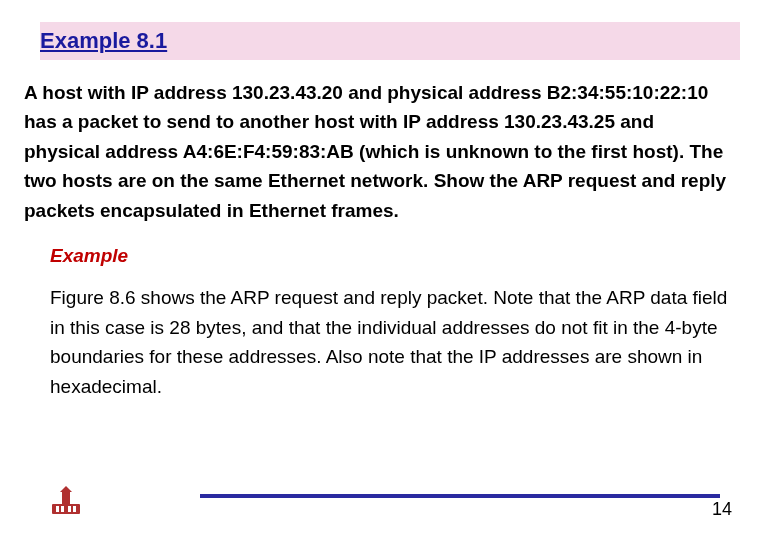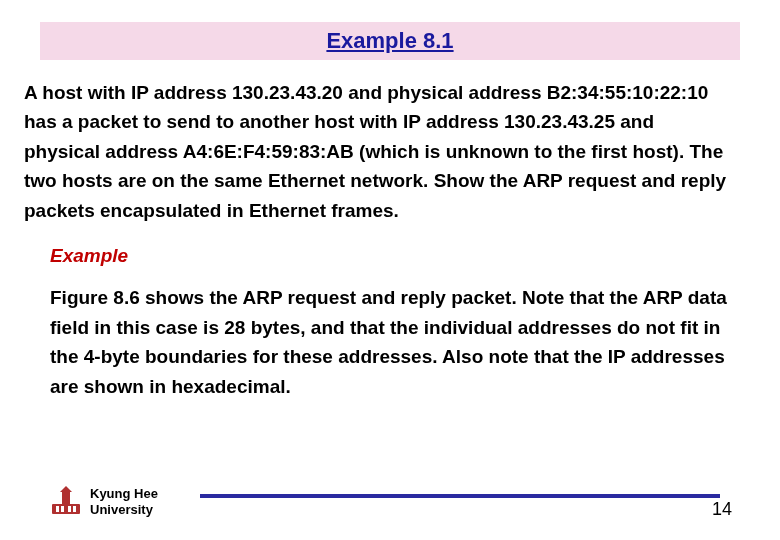--- a/index.html
+++ b/index.html
@@ -8,21 +8,21 @@
     height: 540px;
     background: #ffffff;
     font-family: Arial, Helvetica, sans-serif;
     position: relative;
     overflow: hidden;
   }
   .title-bar {
     background: #f5d9e8;
     margin: 22px 40px 0 40px;
     padding: 6px 0;
-    text-align: center;
+    text-align: left;
   }
   .title-text {
     color: #1a1a9e;
     font-size: 22px;
     font-weight: bold;
     text-decoration: underline;
   }
   .body-text {
     margin: 18px 50px 0 24px;
     color: #000;
@@ -34,21 +34,21 @@
     margin: 20px 50px 0 50px;
     color: #c00000;
     font-size: 19px;
     font-weight: bold;
     font-style: italic;
   }
   .solution-text {
     margin: 16px 50px 0 50px;
     color: #000;
     font-size: 19px;
-    font-weight: bold;
+    font-weight: normal;
     line-height: 1.55;
   }
   .footer {
     position: absolute;
     bottom: 10px;
     left: 0;
     right: 0;
     height: 50px;
   }
   .footer-logo {
@@ -99,19 +99,15 @@
 <div class="footer">
   <svg class="footer-logo" viewBox="0 0 32 30">
     <rect x="2" y="18" width="28" height="10" fill="#b03030" rx="1"></rect>
     <rect x="6" y="20" width="3" height="6" fill="#fff"></rect>
     <rect x="11" y="20" width="3" height="6" fill="#fff"></rect>
     <rect x="18" y="20" width="3" height="6" fill="#fff"></rect>
     <rect x="23" y="20" width="3" height="6" fill="#fff"></rect>
     <rect x="12" y="6" width="8" height="12" fill="#b03030"></rect>
     <polygon points="16,0 10,6 22,6" fill="#b03030"></polygon>
   </svg>
-  <div class="footer-uni">
-    <div>Kyung Hee</div>
-    <div>University</div>
-  </div>
   <div class="footer-line"></div>
   <div class="page-num">14</div>
 </div>
 
 </body></html>

